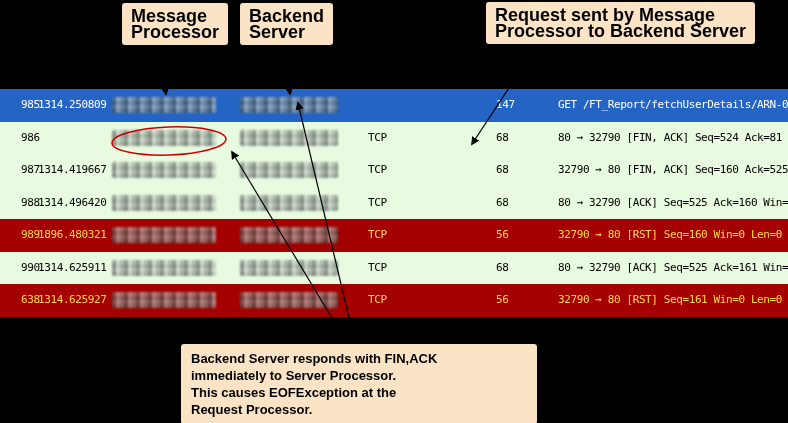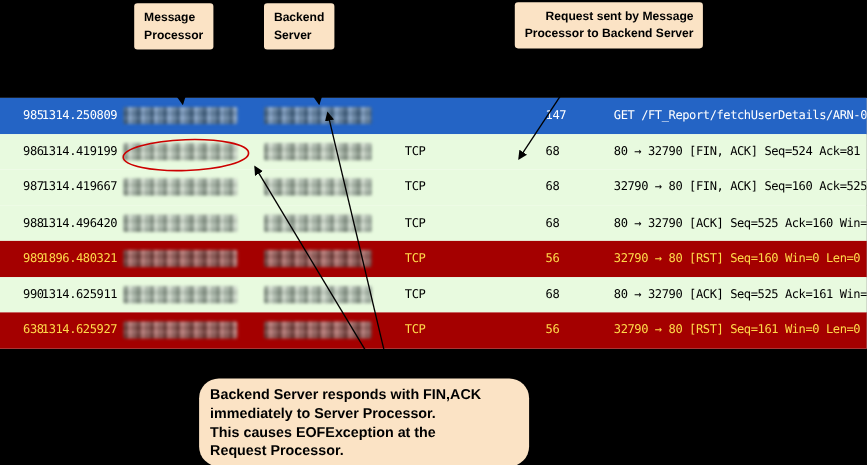--- a/index.html
+++ b/index.html
@@ -40,28 +40,28 @@
       repeating-linear-gradient(0deg,  rgba(100,110,105,.35) 0 4px, rgba(205,210,205,.35) 4px 8px);
     filter: blur(1.3px);
   }
   .src .blur { width:104px; }
   .dst .blur { width:98px; }
 
   
   .callout {
     position:absolute; z-index:6;
     background:var(--callout-bg,#FBE3C5); color:var(--callout-fg,#000);
-    font-weight:bold; font-size:11px; line-height:16px;
+    font-weight:bold; font-size:18px; line-height:16px;
     padding:5px 9px; border-radius:3px;
   }
   .callout.big { font-size:13px; line-height:17px; padding:6px 10px; }
   #callout-mp   { left:122px; top:3px;  }
   #callout-bs   { left:240px; top:3px;  }
-  #callout-req  { left:468px; top:2px;text-align:right;  }
-  #callout-resp { left:181px; top:344px; width:300px;border-radius:18px; }
+  #callout-req  { left:486px; top:2px;  }
+  #callout-resp { left:181px; top:344px; width:356px; }
 
   
   .overlay {
     position:absolute; inset:0; width:788px; height:423px;
     z-index:5; pointer-events:none;
   }
 </style>
 </head>
 <body>
 
@@ -102,21 +102,20 @@
           <span class="blur"></span>
         </span>
     <span class="c dst">
           <span class="blur"></span>
         </span>
     <span class="c len">147</span>
     <span class="c info">GET /FT_Report/fetchUserDetails/ARN-0262 HTTP/1.1</span>
   </div>
       <div class="row tcp">
     <span class="c no">986</span>
-    <span class="c time">1314.419199</span>
     <span class="c src">
           <span class="blur"></span>
         </span>
     <span class="c dst">
           <span class="blur"></span>
         </span>
     <span class="c proto">TCP</span>
     <span class="c len">68</span>
     <span class="c info">80 → 32790 [FIN, ACK] Seq=524 Ack=81 Win=26880 Len=0</span>
   </div>

